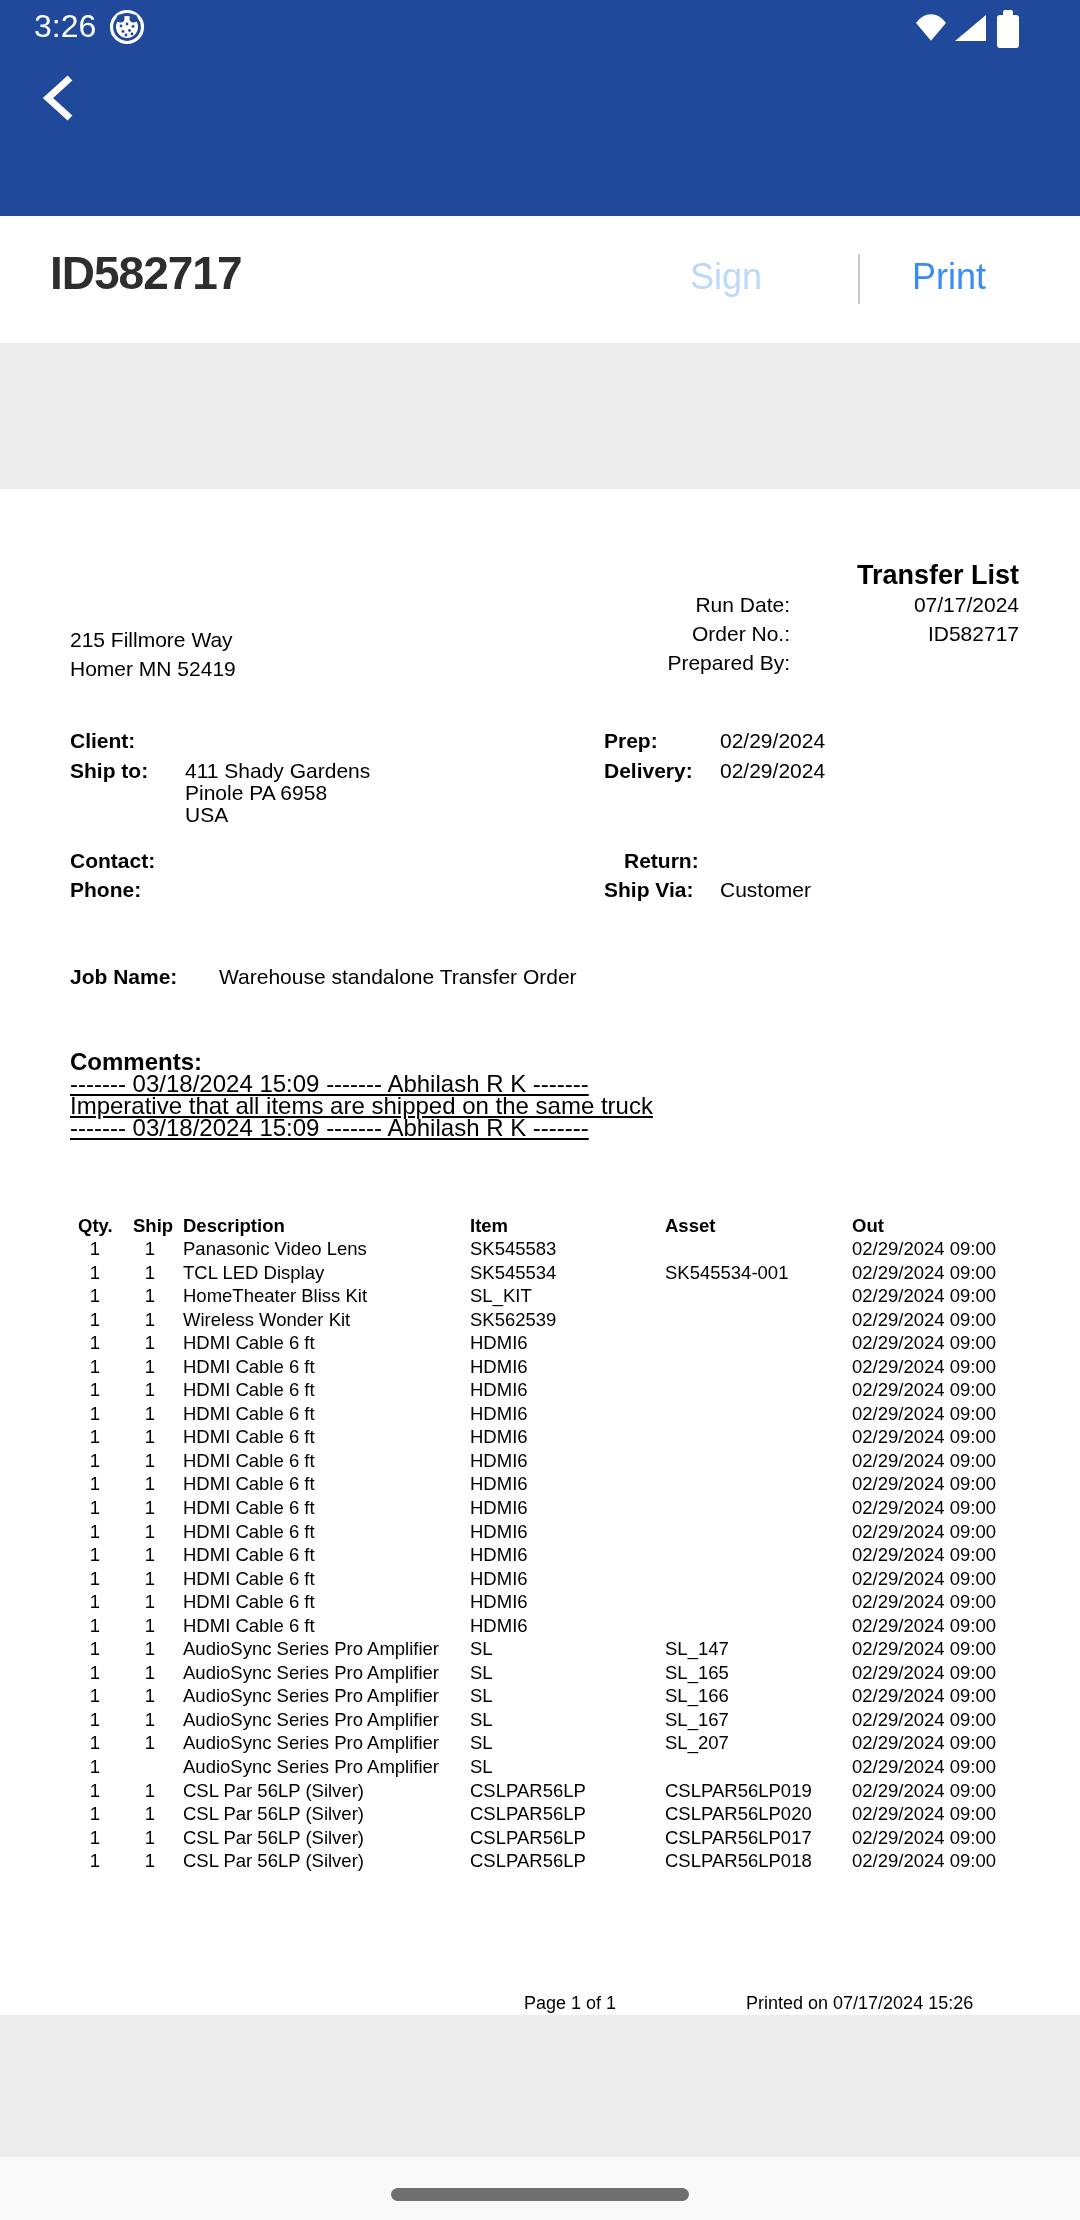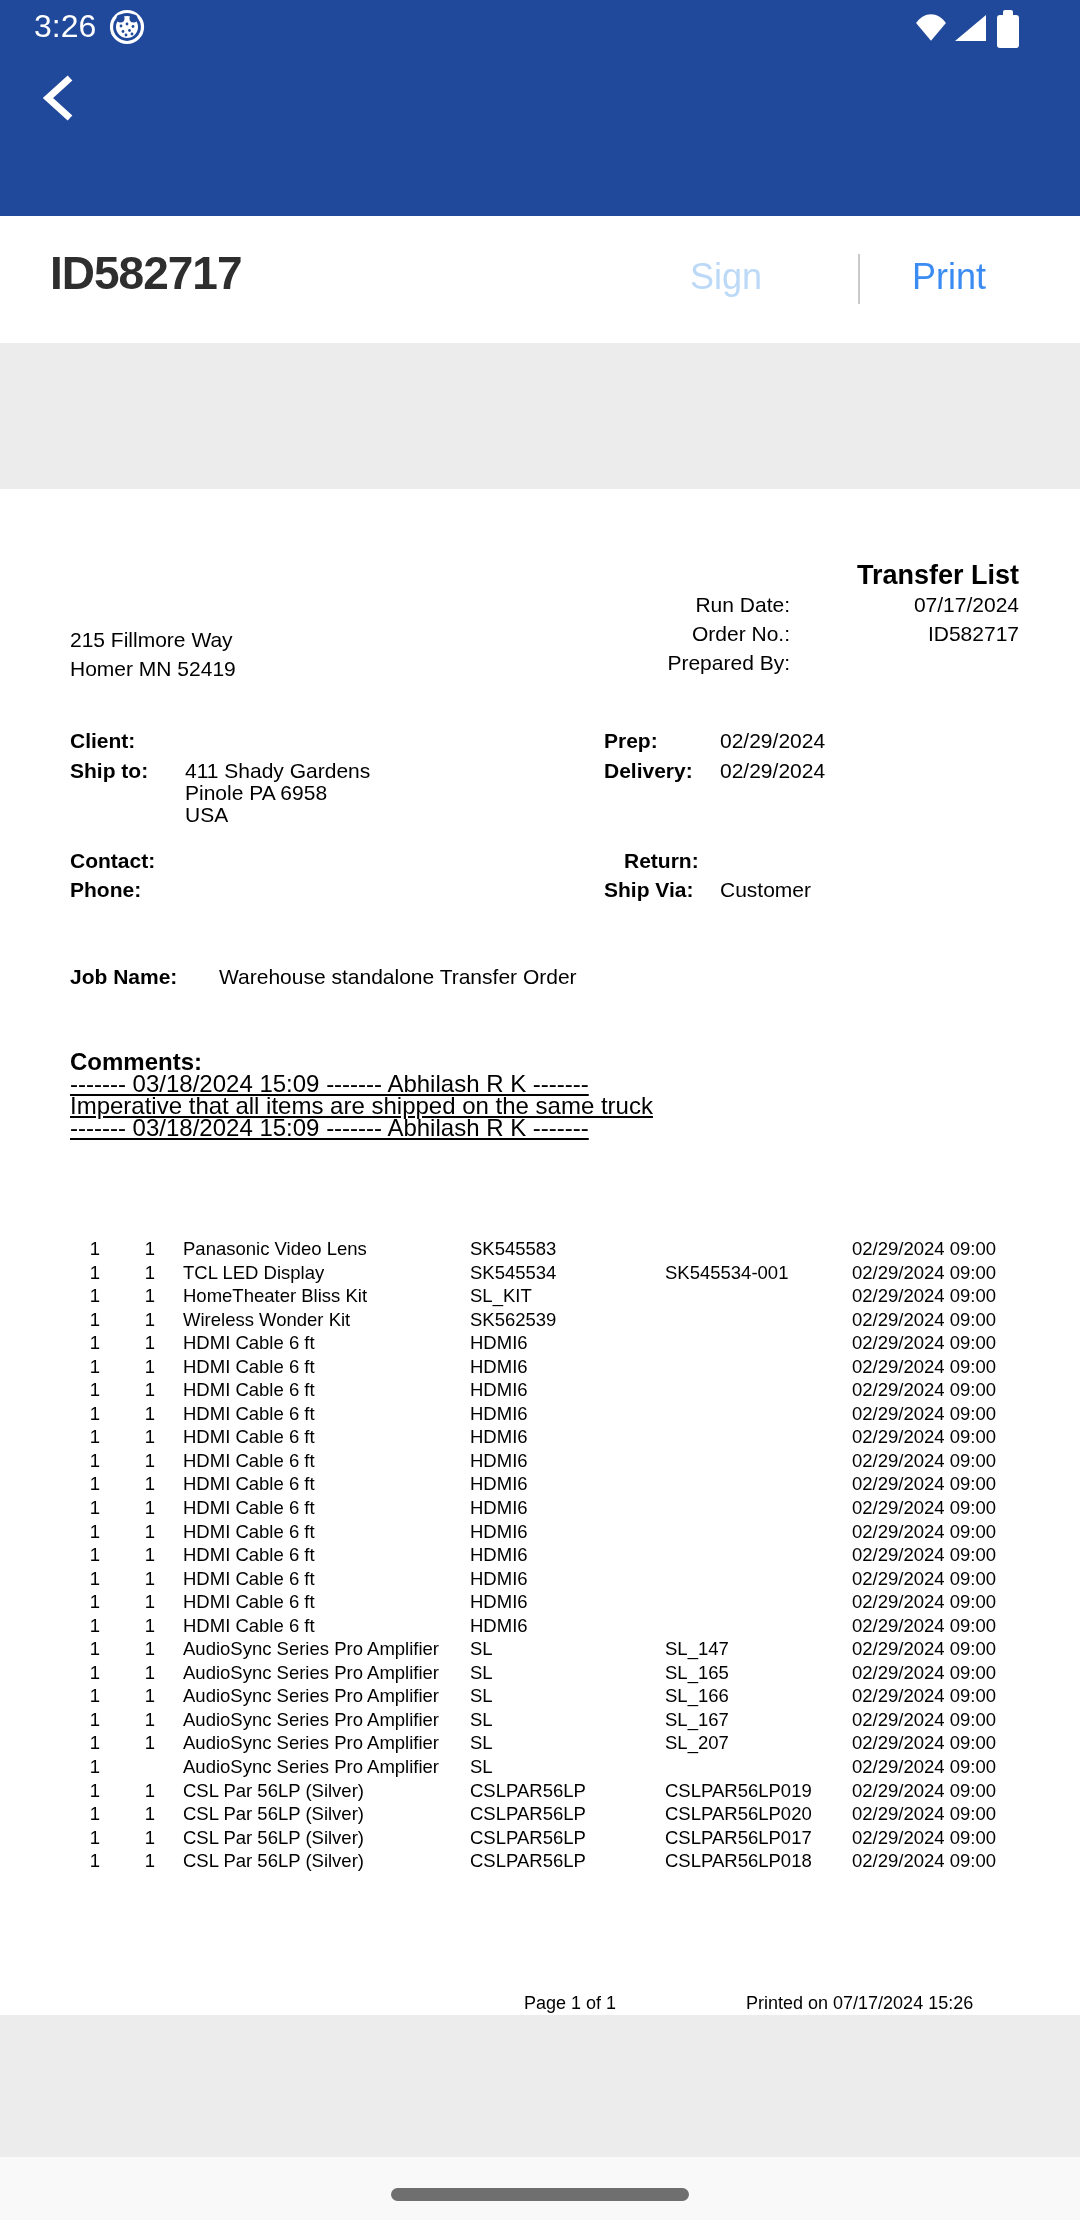--- a/index.html
+++ b/index.html
@@ -144,20 +144,28 @@
     <div class="abs fs21" style="left:219px;top:476px;">Warehouse standalone Transfer Order</div>
 
     <div class="abs fs18 b" style="left:70px;top:559px;">Comments:</div>
     <div class="abs" style="left:70px;top:581px;">
 
     <div class="comment-line"> ------- 03/18/2024 15:09 ------- Abhilash R K  -------</div>
         <div class="comment-line">Imperative that all items are shipped on the same truck</div>
         <div class="comment-line"> ------- 03/18/2024 15:09 ------- Abhilash R K  -------</div>
       </div>
 
+    <div class="thead">
+      <span class="h0">Qty.</span>
+      <span class="h1">Ship</span>
+      <span class="h2">Description</span>
+      <span class="h3">Item</span>
+      <span class="h4">Asset</span>
+      <span class="h5">Out</span>
+    </div>
 
     <div class="rows">
 
         <div class="t-row">
           <span class="c0">1</span>
           <span class="c1">1</span>
           <span class="c2">Panasonic Video Lens</span>
           <span class="c3">SK545583</span>
           <span class="c4"></span>
           <span class="c5">02/29/2024 09:00</span>

